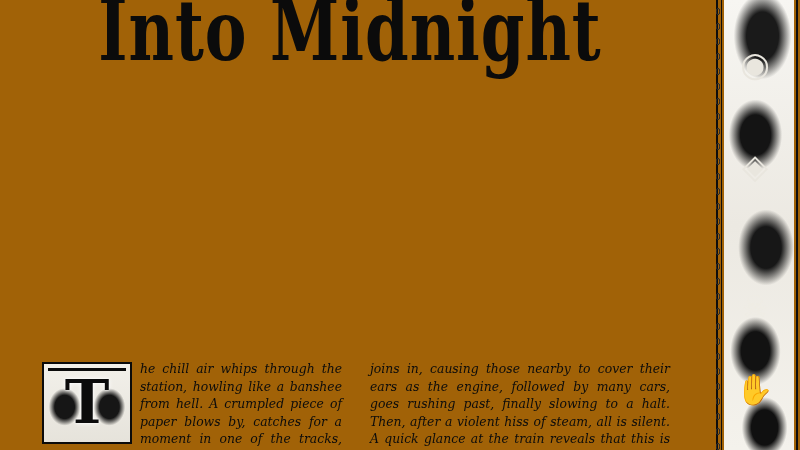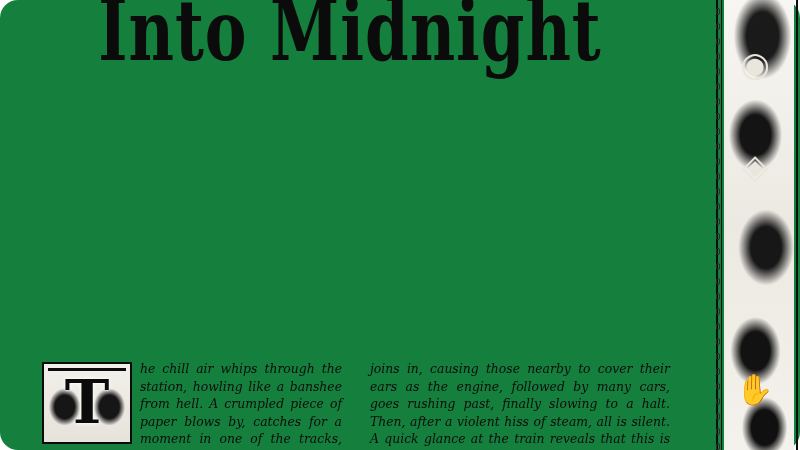--- a/index.html
+++ b/index.html
@@ -12,22 +12,21 @@
     height: 450px;
     overflow: hidden;
     font-family: "Liberation Serif", serif;
     color: #111111;
     position: relative;
   }
 
   .page {
     position: absolute;
     inset: 0;
-    background: #15803d;
-    border-radius: 18px;
+    background: #a16207;
   }
 
   
   .title-area {
     position: absolute;
     left: 0;
     top: -14px;
     width: 700px;
     text-align: center;
   }

